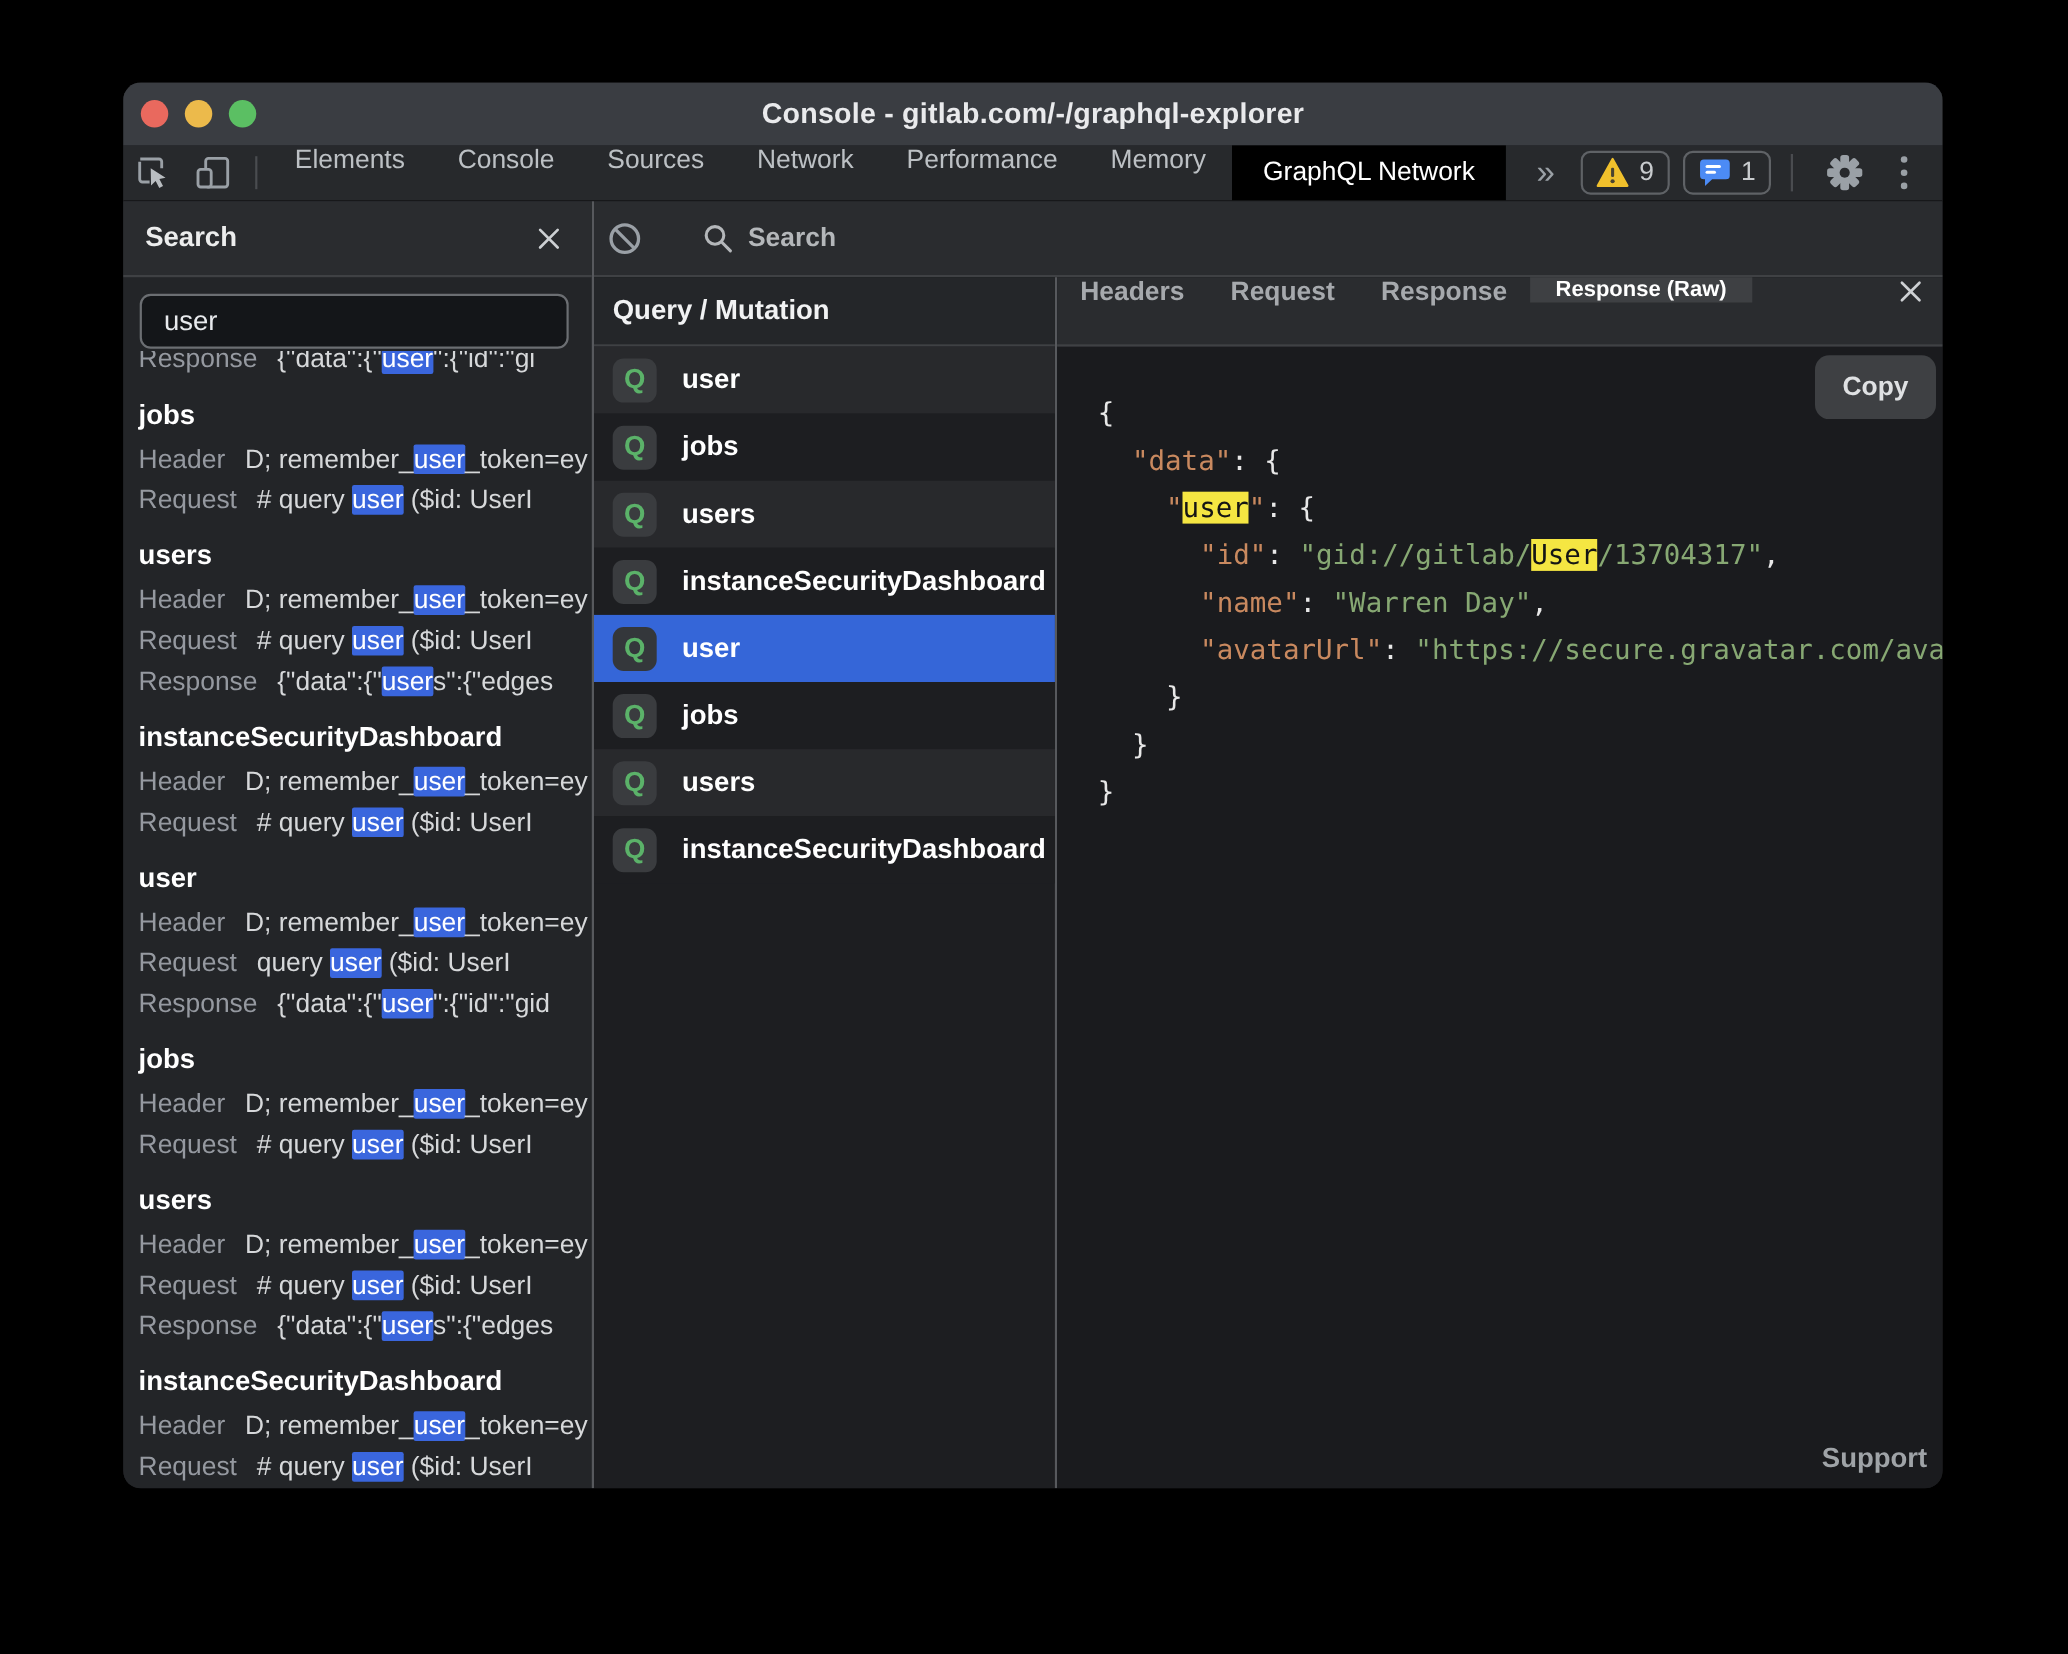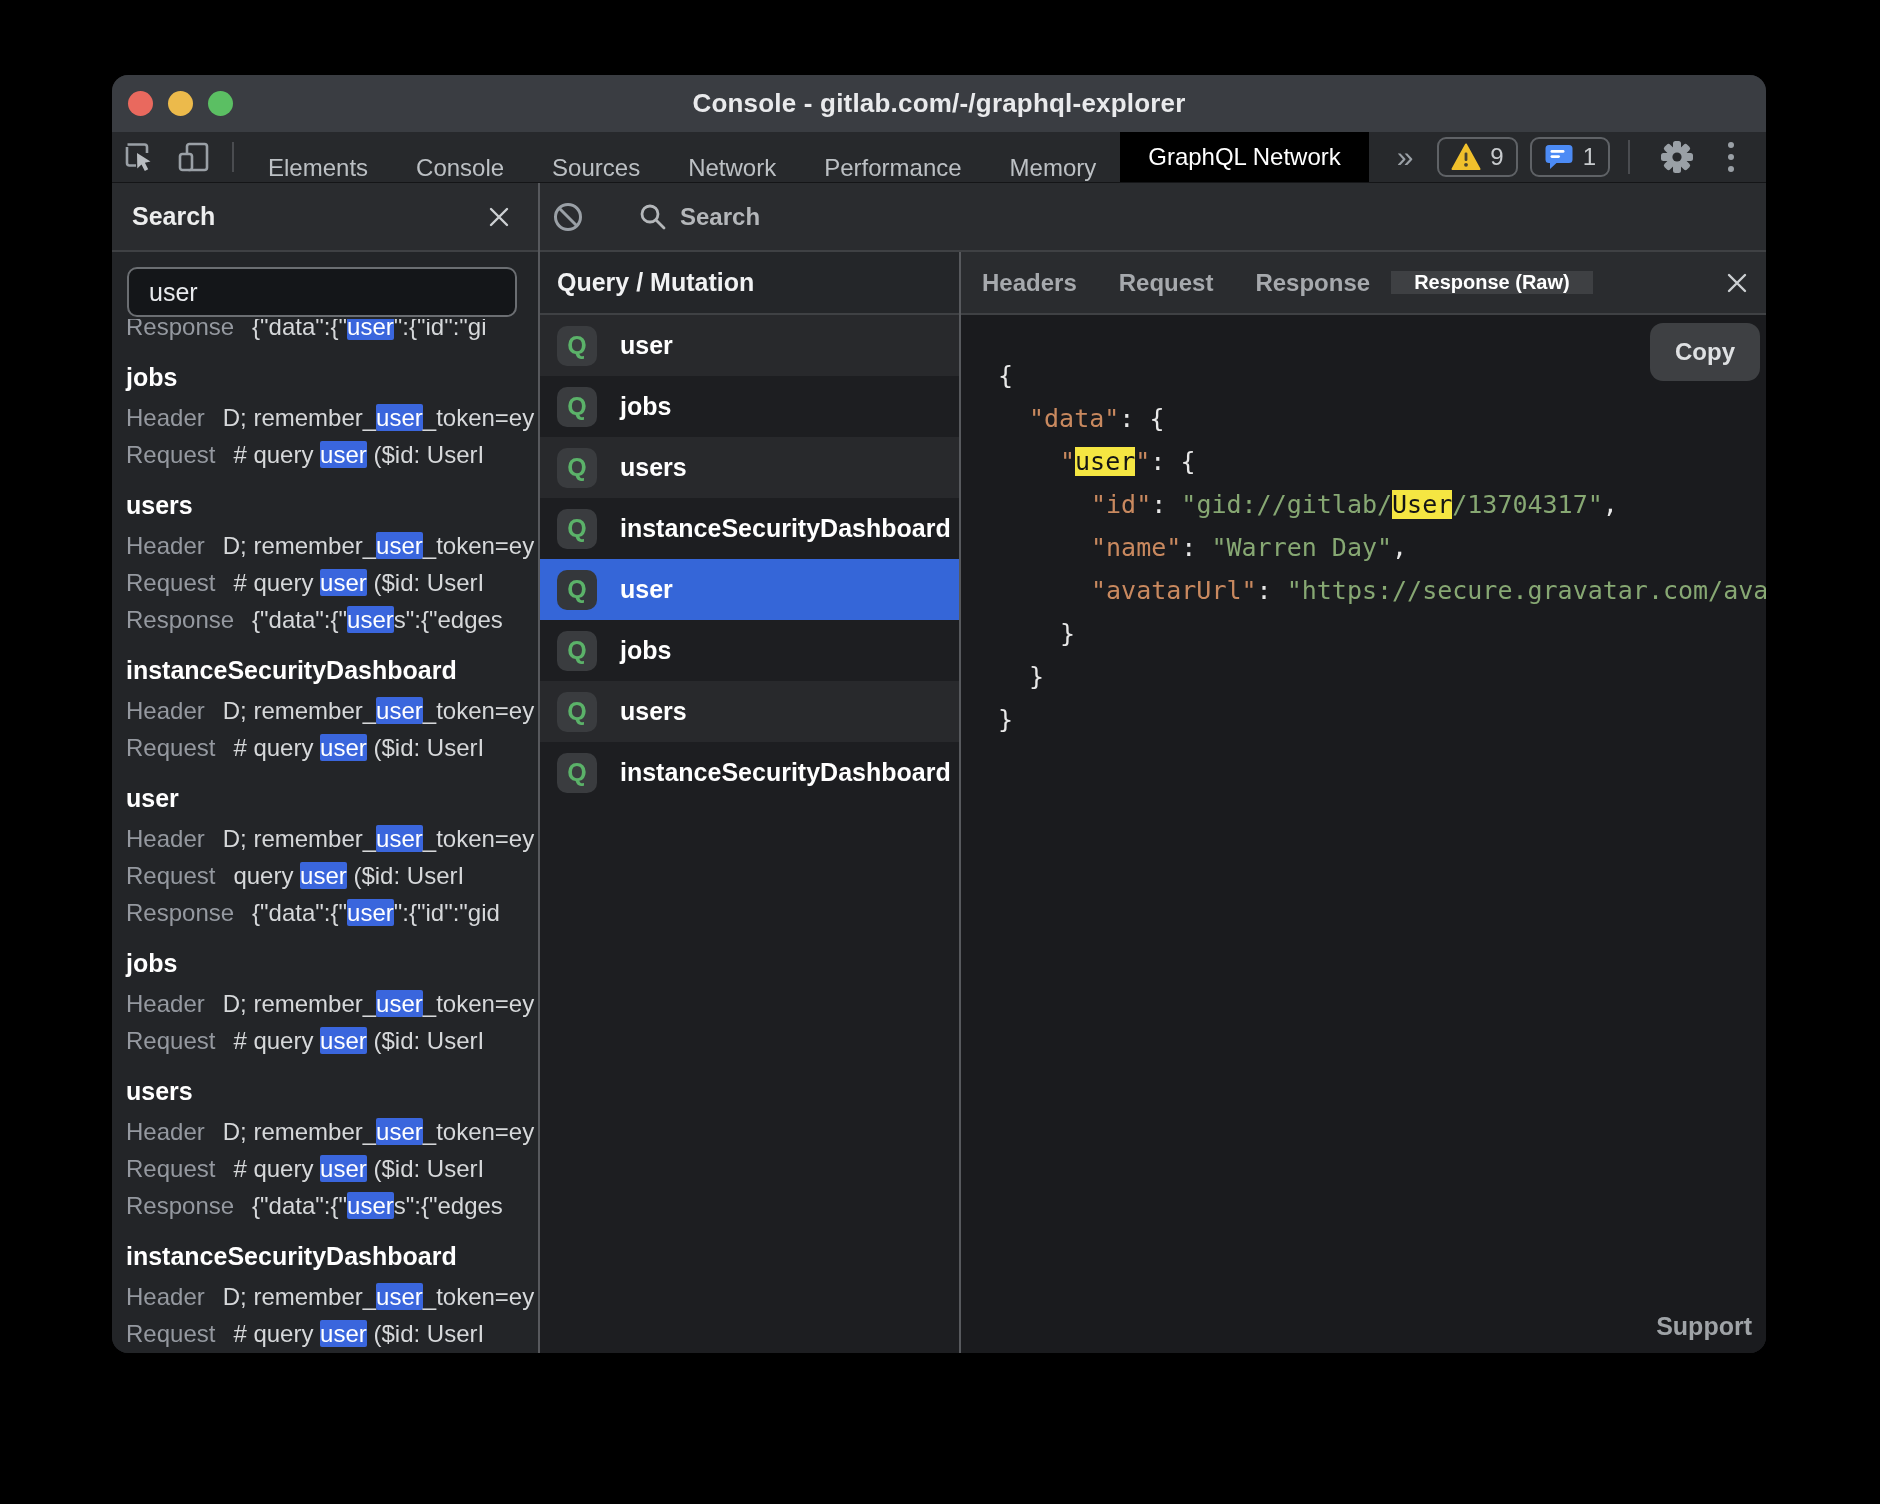--- a/index.html
+++ b/index.html
@@ -14,21 +14,21 @@
     display:flex; align-items:center; justify-content:center; }
   .lights { position:absolute; left:16px; top:0; height:57px; display:flex; align-items:center; gap:15px; }
   .light { width:25px; height:25px; border-radius:50%; }
   .title { color:#e9eaec; font-size:26px; font-weight:600; letter-spacing:.2px; }
 
   
   .tabbar { height:51px; background:#27292c; flex:0 0 auto; display:flex; align-items:stretch;
     border-bottom:1px solid #141517; }
   .tb-icon { display:flex; align-items:center; padding:0 11px; cursor:pointer; }
   .tb-sep { width:2px; background:#4a4c50; margin:10px 10px; }
-  .tabs-inactive { display:flex; align-items:flex-end; }
+  .tabs-inactive { display:flex; align-items:flex-start; }
   .tab { display:flex; align-items:center; padding:0 24px; color:#bcc0c4; font-size:24px; white-space:nowrap; }
   .tab-active { display:flex; align-items:center; padding:0 28px; background:#000; color:#fff; font-size:24px; white-space:nowrap; }
   .chev { display:flex; align-items:center; color:#9aa0a6; font-size:30px; margin-left:22px; padding:0 6px; }
   .tb-right { margin-left:auto; display:flex; align-items:center; gap:12px; padding-right:22px; }
   .badge { height:40px; border:2px solid #5f6266; border-radius:9px; display:flex; align-items:center;
     gap:9px; padding:0 12px; color:#c8cbce; font-size:24px; }
   .tb-vsep { width:2px; height:34px; background:#4a4c50; margin:0 6px; }
   .kebab { display:flex; flex-direction:column; gap:6px; padding:0 10px; }
   .kebab i { width:6px; height:6px; border-radius:50%; background:#9aa0a6; }
 
@@ -82,21 +82,21 @@
   .qrow.even { background:#1d1e21; }
   .qrow.sel  { background:#3566d8; }
   .qbadge { width:40px; height:40px; border-radius:10px; background:#3a3c3f; display:flex;
     align-items:center; justify-content:center; color:#5bb269; font-size:25px; font-weight:800; }
   .qrow.sel .qbadge { background:#34373b; }
   .qlabel { margin-left:23px; color:#fff; font-size:25px; font-weight:700; white-space:nowrap; }
 
   
   .detail { flex:1; display:flex; flex-direction:column; min-width:0; background:#1a1b1e; }
   .dtabs { height:63px; flex:0 0 auto; background:#2a2c2f; border-bottom:2px solid #3f4144;
-    display:flex; align-items:center; }
+    display:flex; align-items:flex-start; }
   .dtab { display:flex; align-items:center; padding:0 21px; color:#a6a9ad; font-size:24px; font-weight:600;
     white-space:nowrap; cursor:pointer; }
   .dtab-active { display:flex; align-items:center; padding:0 23px; background:#3e4043; color:#fff;
     font-size:20px; font-weight:700; white-space:nowrap; }
   .dtabs .xbtn { margin-right:16px; }
   .jsonarea { flex:1; position:relative; overflow:hidden; padding:39px 0 0 37px;
     font-family:"DejaVu Sans Mono",monospace; font-size:25px; }
   .jline { line-height:43px; white-space:pre; overflow:hidden; }
   .jp { color:#e8e8e8; } .jk { color:#c9895f; } .js { color:#87a873; }
   .jh { background:#f5e642; color:#151515; }

